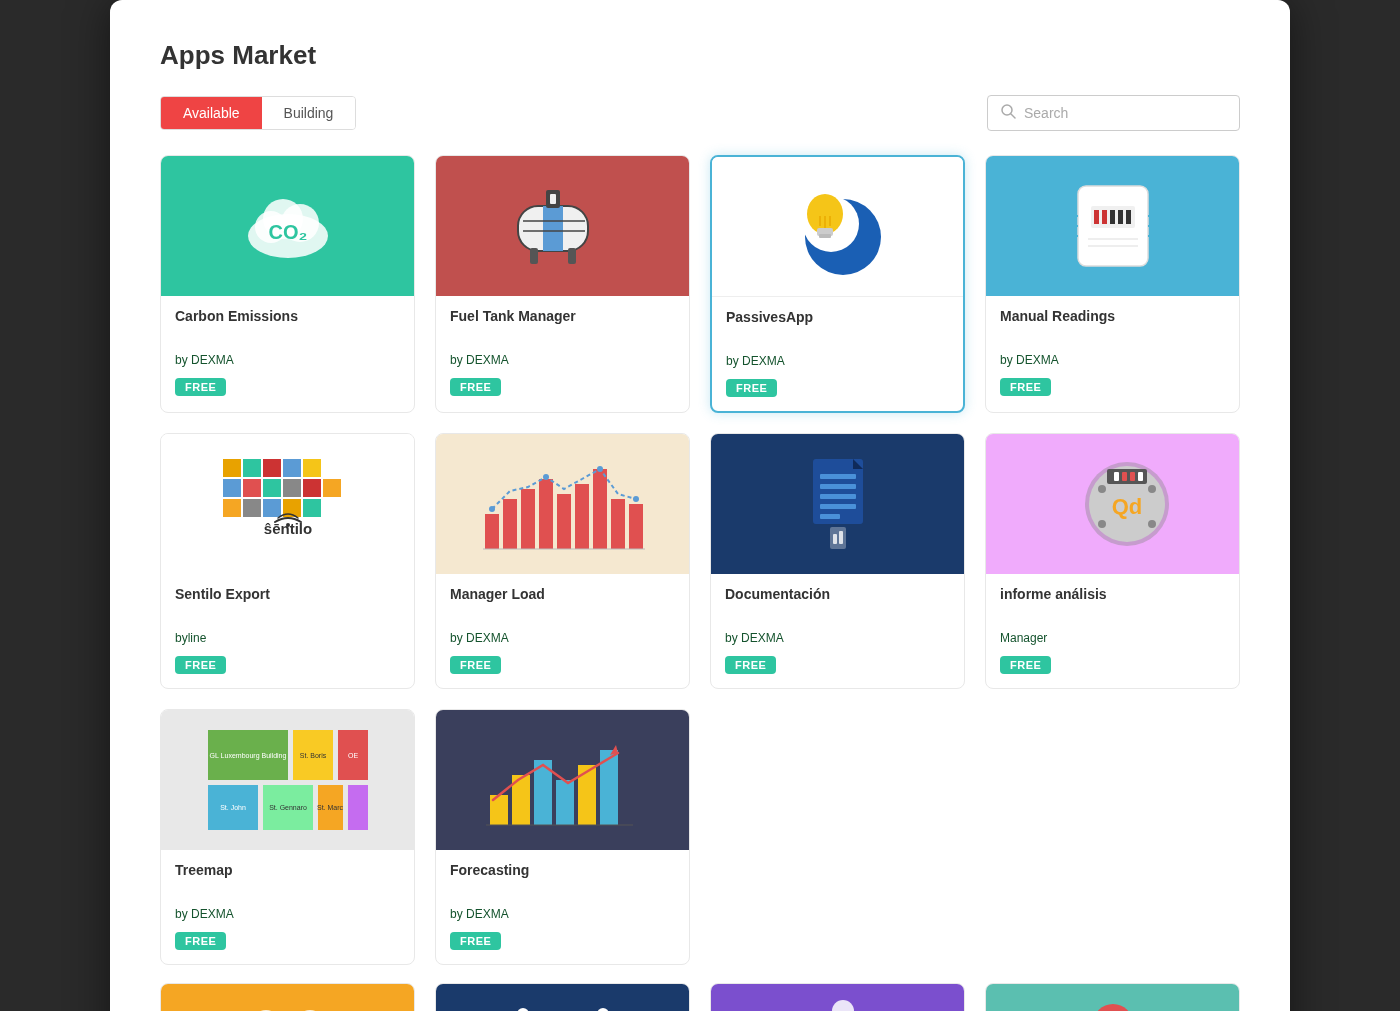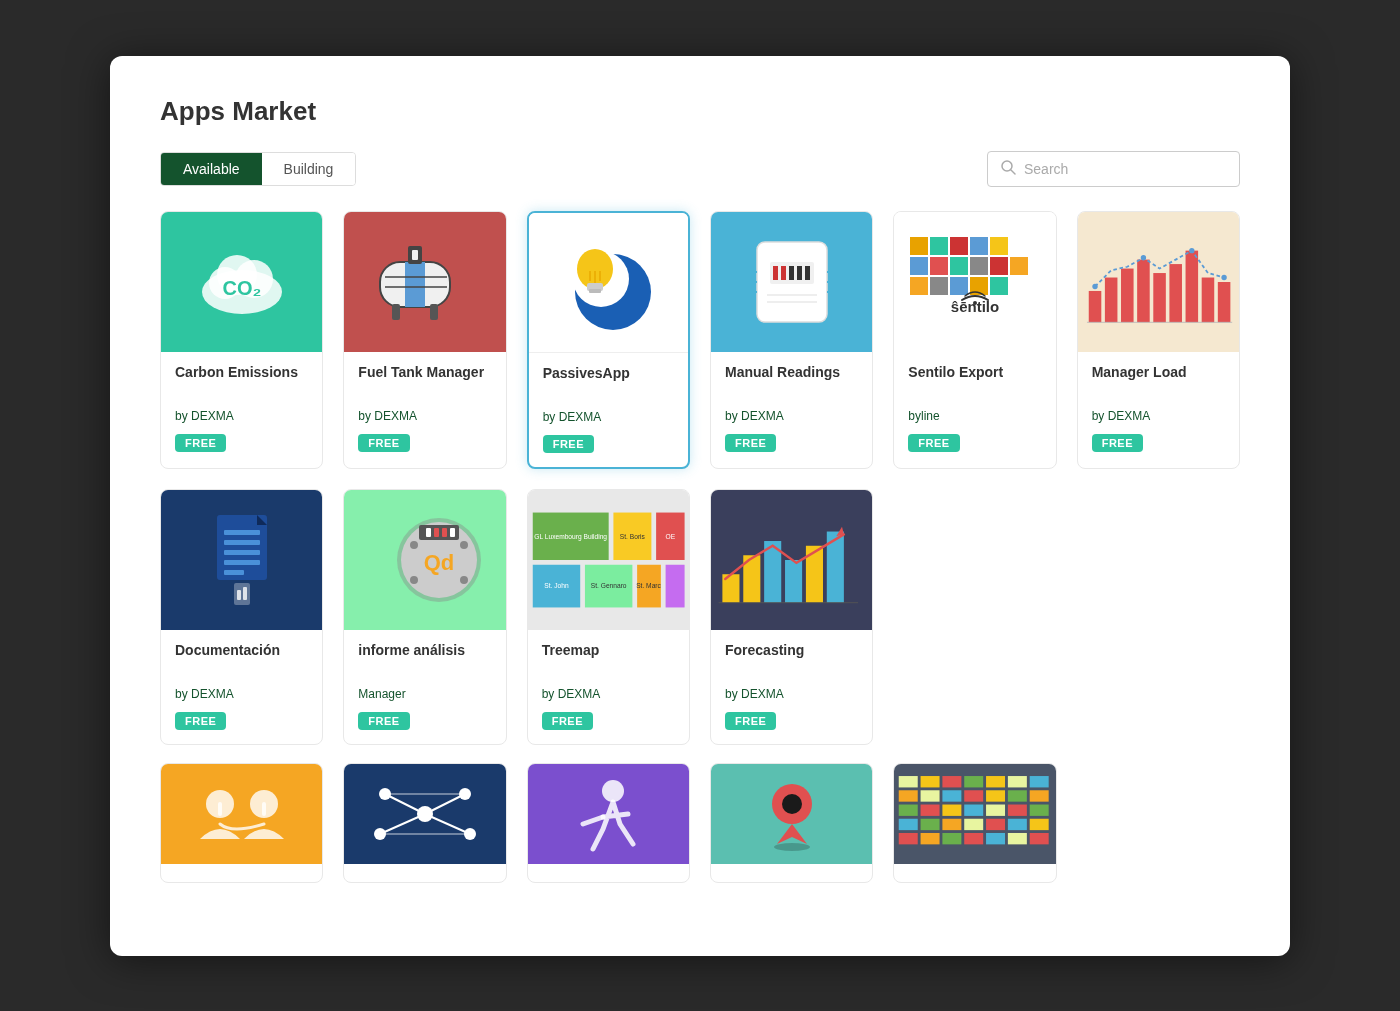--- a/index.html
+++ b/index.html
@@ -40,21 +40,21 @@
     .tab {
       padding: 8px 22px;
       font-size: 14px;
       cursor: pointer;
       background: #fff;
       color: #555;
       border: none;
       outline: none;
     }
     .tab.active {
-      background: #14532d;
+      background: #ef4444;
       color: #fff;
       font-weight: 500;
     }
     .search-box {
       display: flex;
       align-items: center;
       border: 1px solid #ccc;
       border-radius: 4px;
       padding: 7px 12px;
       width: 253px;
@@ -68,21 +68,21 @@
       border: none;
       outline: none;
       font-size: 14px;
       color: #333;
       width: 100%;
       background: transparent;
     }
     .search-input::placeholder { color: #aaa; }
     .grid {
       display: grid;
-      grid-template-columns: repeat(6, 1fr);
+      grid-template-columns: repeat(4, 1fr);
       gap: 20px;
     }
     .card {
       border: 1px solid #e8e8e8;
       border-radius: 8px;
       overflow: hidden;
       cursor: pointer;
       transition: box-shadow 0.2s;
       background: #fff;
     }
@@ -342,21 +342,21 @@
         </svg>
       </div>
       <div class="card-body">
         <div class="card-title">Documentación</div>
         <div class="card-author">by DEXMA</div>
         <span class="badge-free">FREE</span>
       </div>
     </div>
 
     <div class="card">
-      <div class="card-img" style="background:#86efac;padding-left:28px;">
+      <div class="card-img" style="background:#f0abfc;padding-left:28px;">
         <svg width="130" height="110" viewBox="0 0 130 110">
 
           <circle cx="65" cy="55" r="42" fill="#888" opacity="0.4"></circle>
           <circle cx="65" cy="55" r="38" fill="#ccc"></circle>
 
           <rect x="45" y="20" width="40" height="15" rx="2" fill="#555"></rect>
           <rect x="52" y="23" width="5" height="9" rx="1" fill="#fff"></rect>
           <rect x="60" y="23" width="5" height="9" rx="1" fill="#e05050"></rect>
           <rect x="68" y="23" width="5" height="9" rx="1" fill="#e05050"></rect>
           <rect x="76" y="23" width="5" height="9" rx="1" fill="#fff"></rect>

